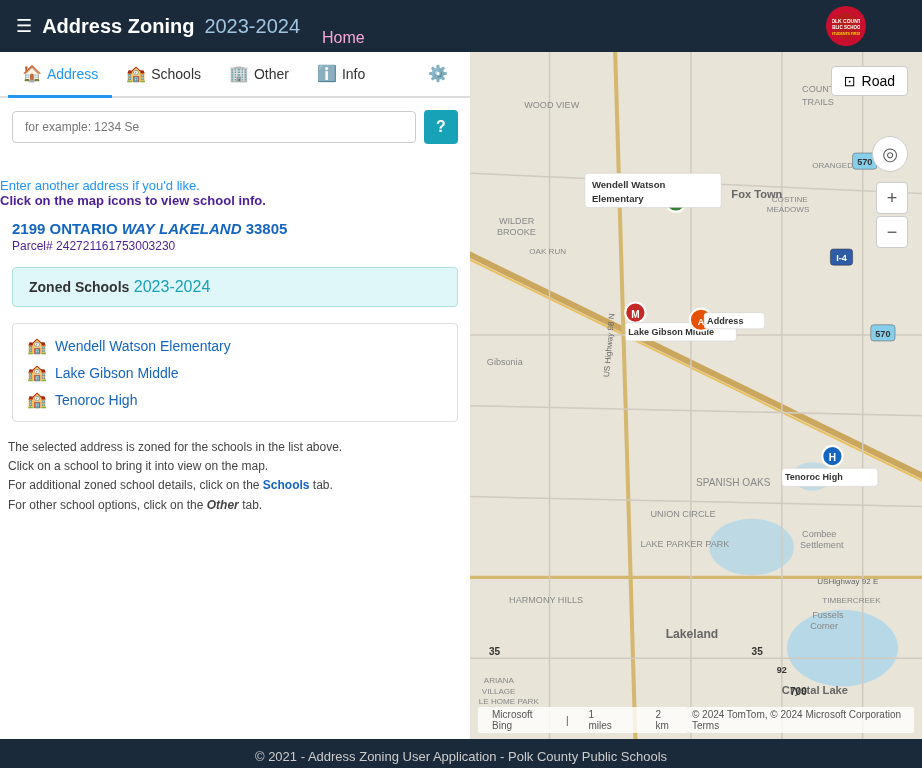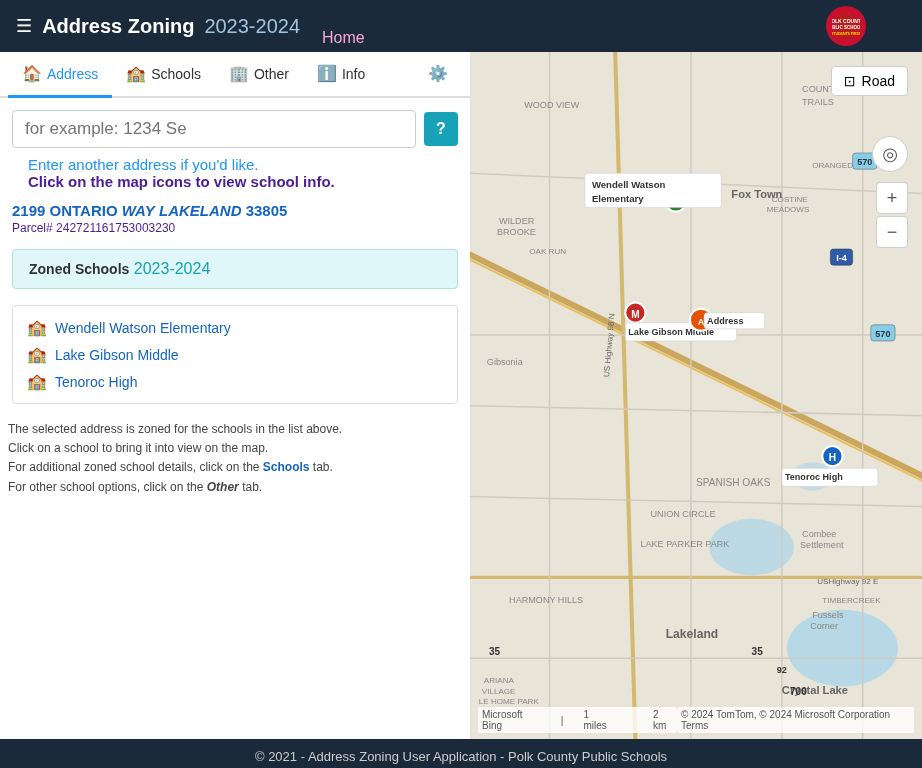--- a/index.html
+++ b/index.html
@@ -93,43 +93,44 @@
       padding: 12px 12px 0 12px;
       display: flex;
       align-items: center;
       gap: 8px;
     }
     .search-input {
       flex: 1;
       padding: 8px 12px;
       border: 1px solid #ccc;
       border-radius: 4px;
-      font-size: 17px;
+      font-size: 12px;
       color: #000000;
     }
     .help-btn {
       background: #17a2b8;
       color: white;
       border: none;
       border-radius: 4px;
       width: 34px;
       height: 34px;
       font-size: 16px;
       font-weight: bold;
       cursor: pointer;
       display: flex;
       align-items: center;
       justify-content: center;
     }
 
     
     .info-text {
-      padding: 8px 28px;
-      font-size: 15px;
+      padding: 8px 0;
+      font-size: 13px;
       color: #2196f3;
+      margin-top: 26px;
     }
 
     
     .address-display {
       padding: 4px 12px 4px 12px;
     }
     .address-main {
       font-size: 15px;
       font-weight: bold;
       color: #1565c0;
@@ -279,21 +280,21 @@
       padding: 0 8px;
       font-size: 10px;
       color: #555;
       z-index: 10;
     }
     .scale-bar {
       display: flex;
       align-items: center;
       gap: 20px;
       background: rgba(255,255,255,0.8);
-      padding: 2px 4px;
+      padding: 2px 14px;
       border-radius: 2px;
     }
   </style>
 </head>
 <body>
 
 <div class="header">
   <div class="header-left">
     <span class="hamburger-icon">☰</span>
     <span class="header-title">Address Zoning</span>

